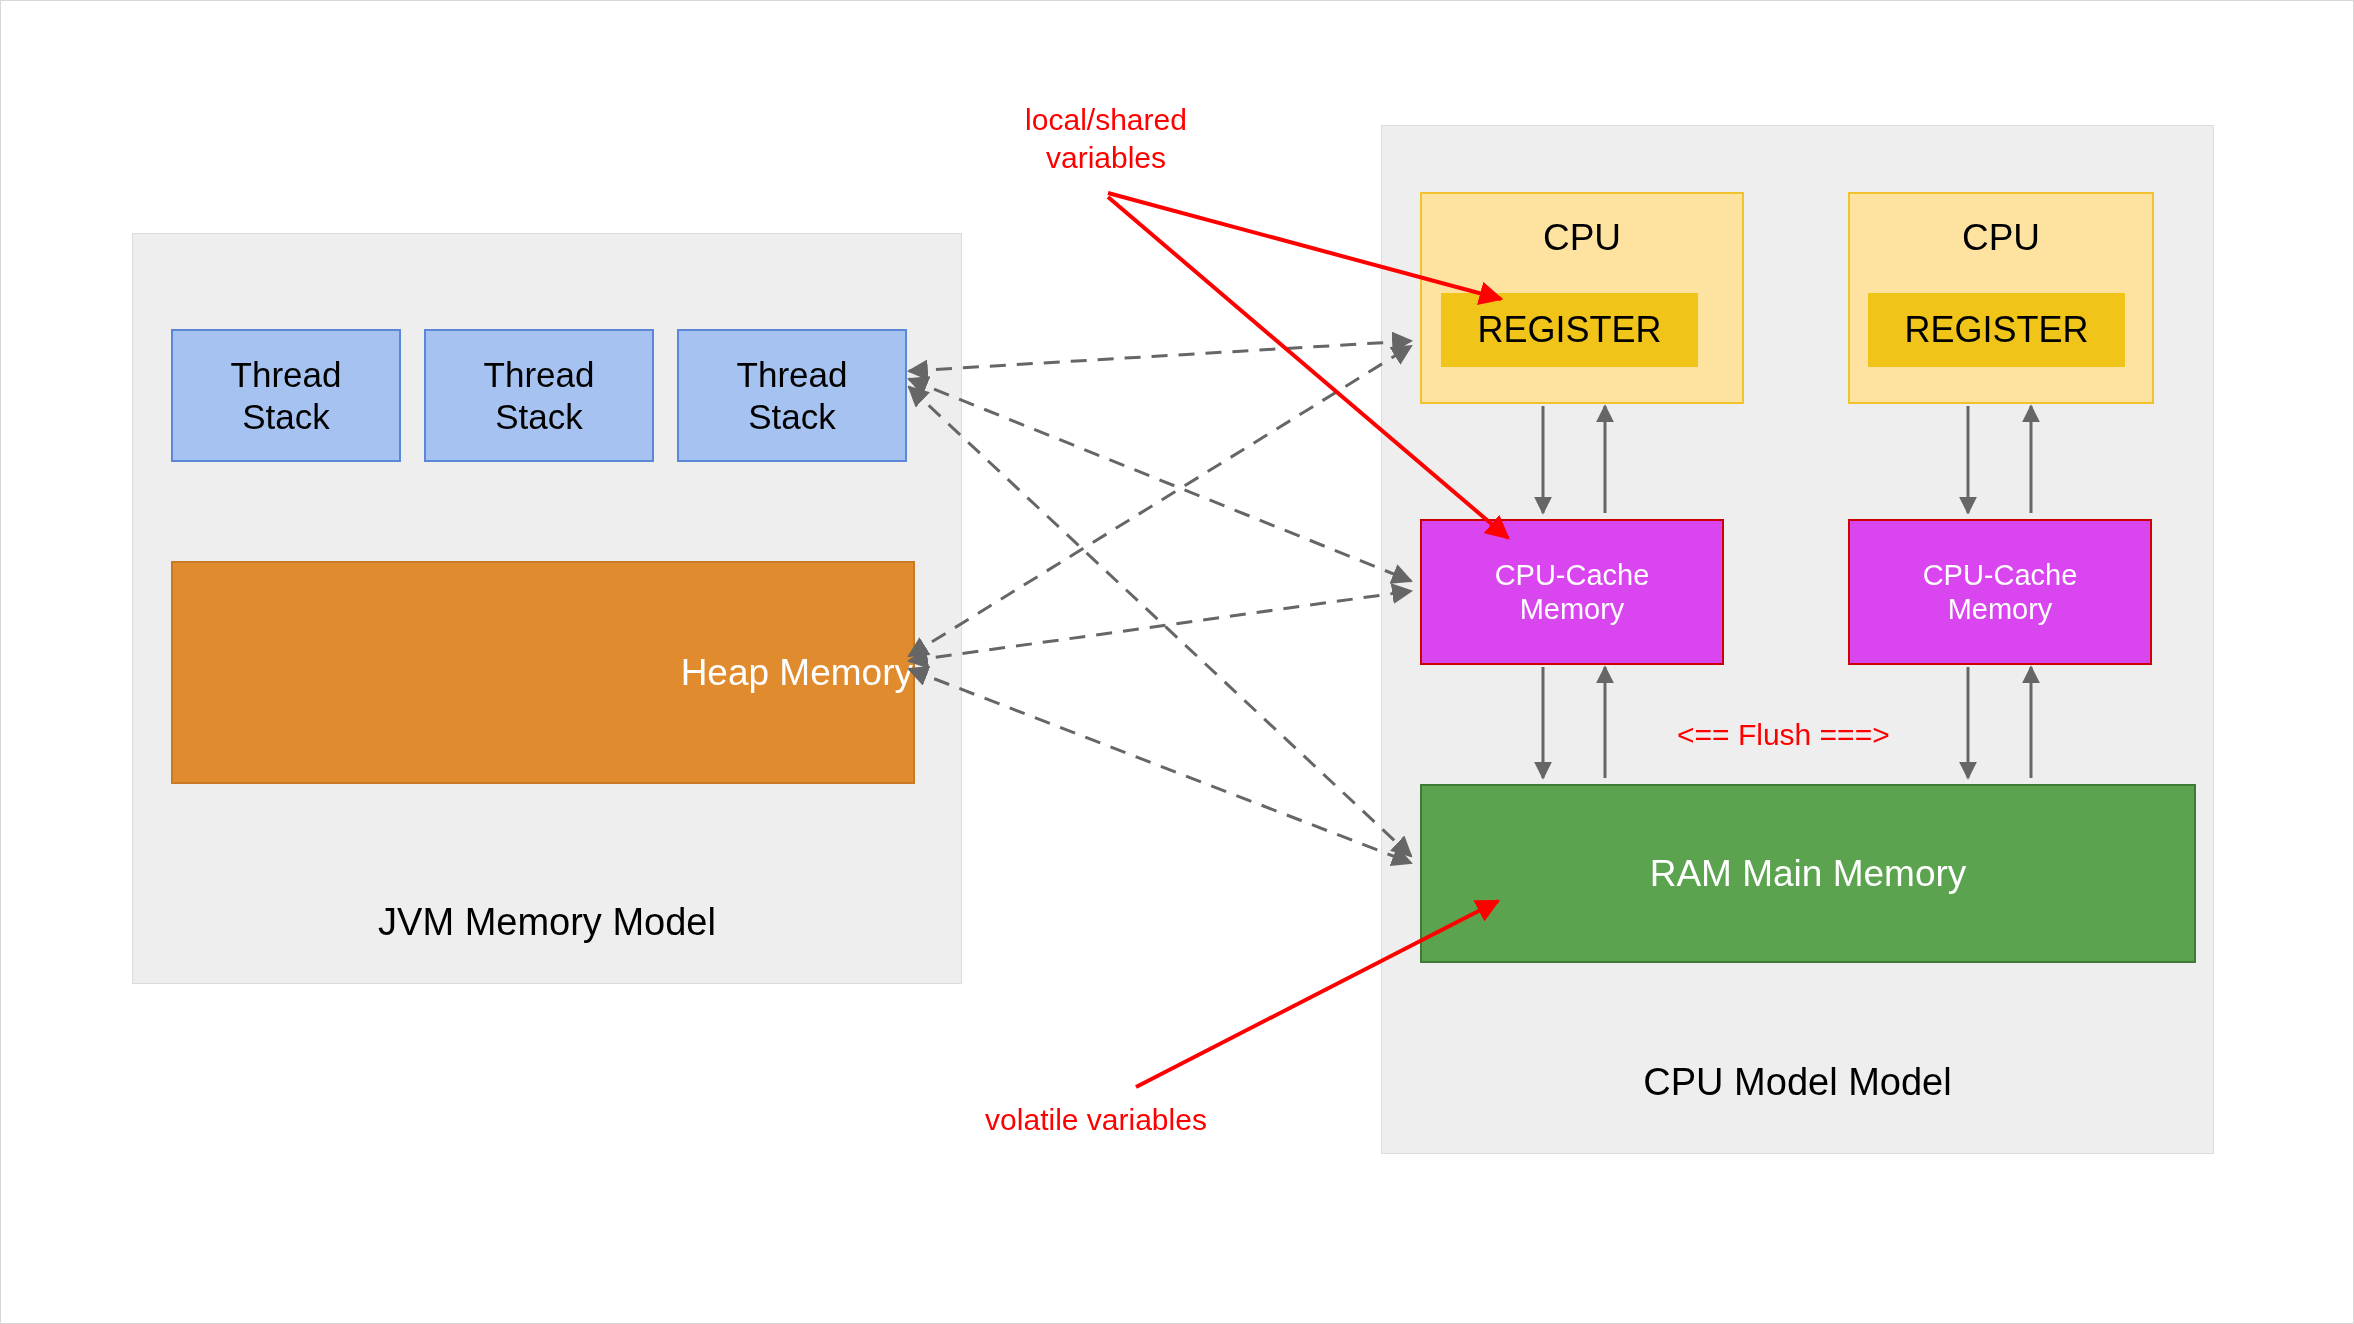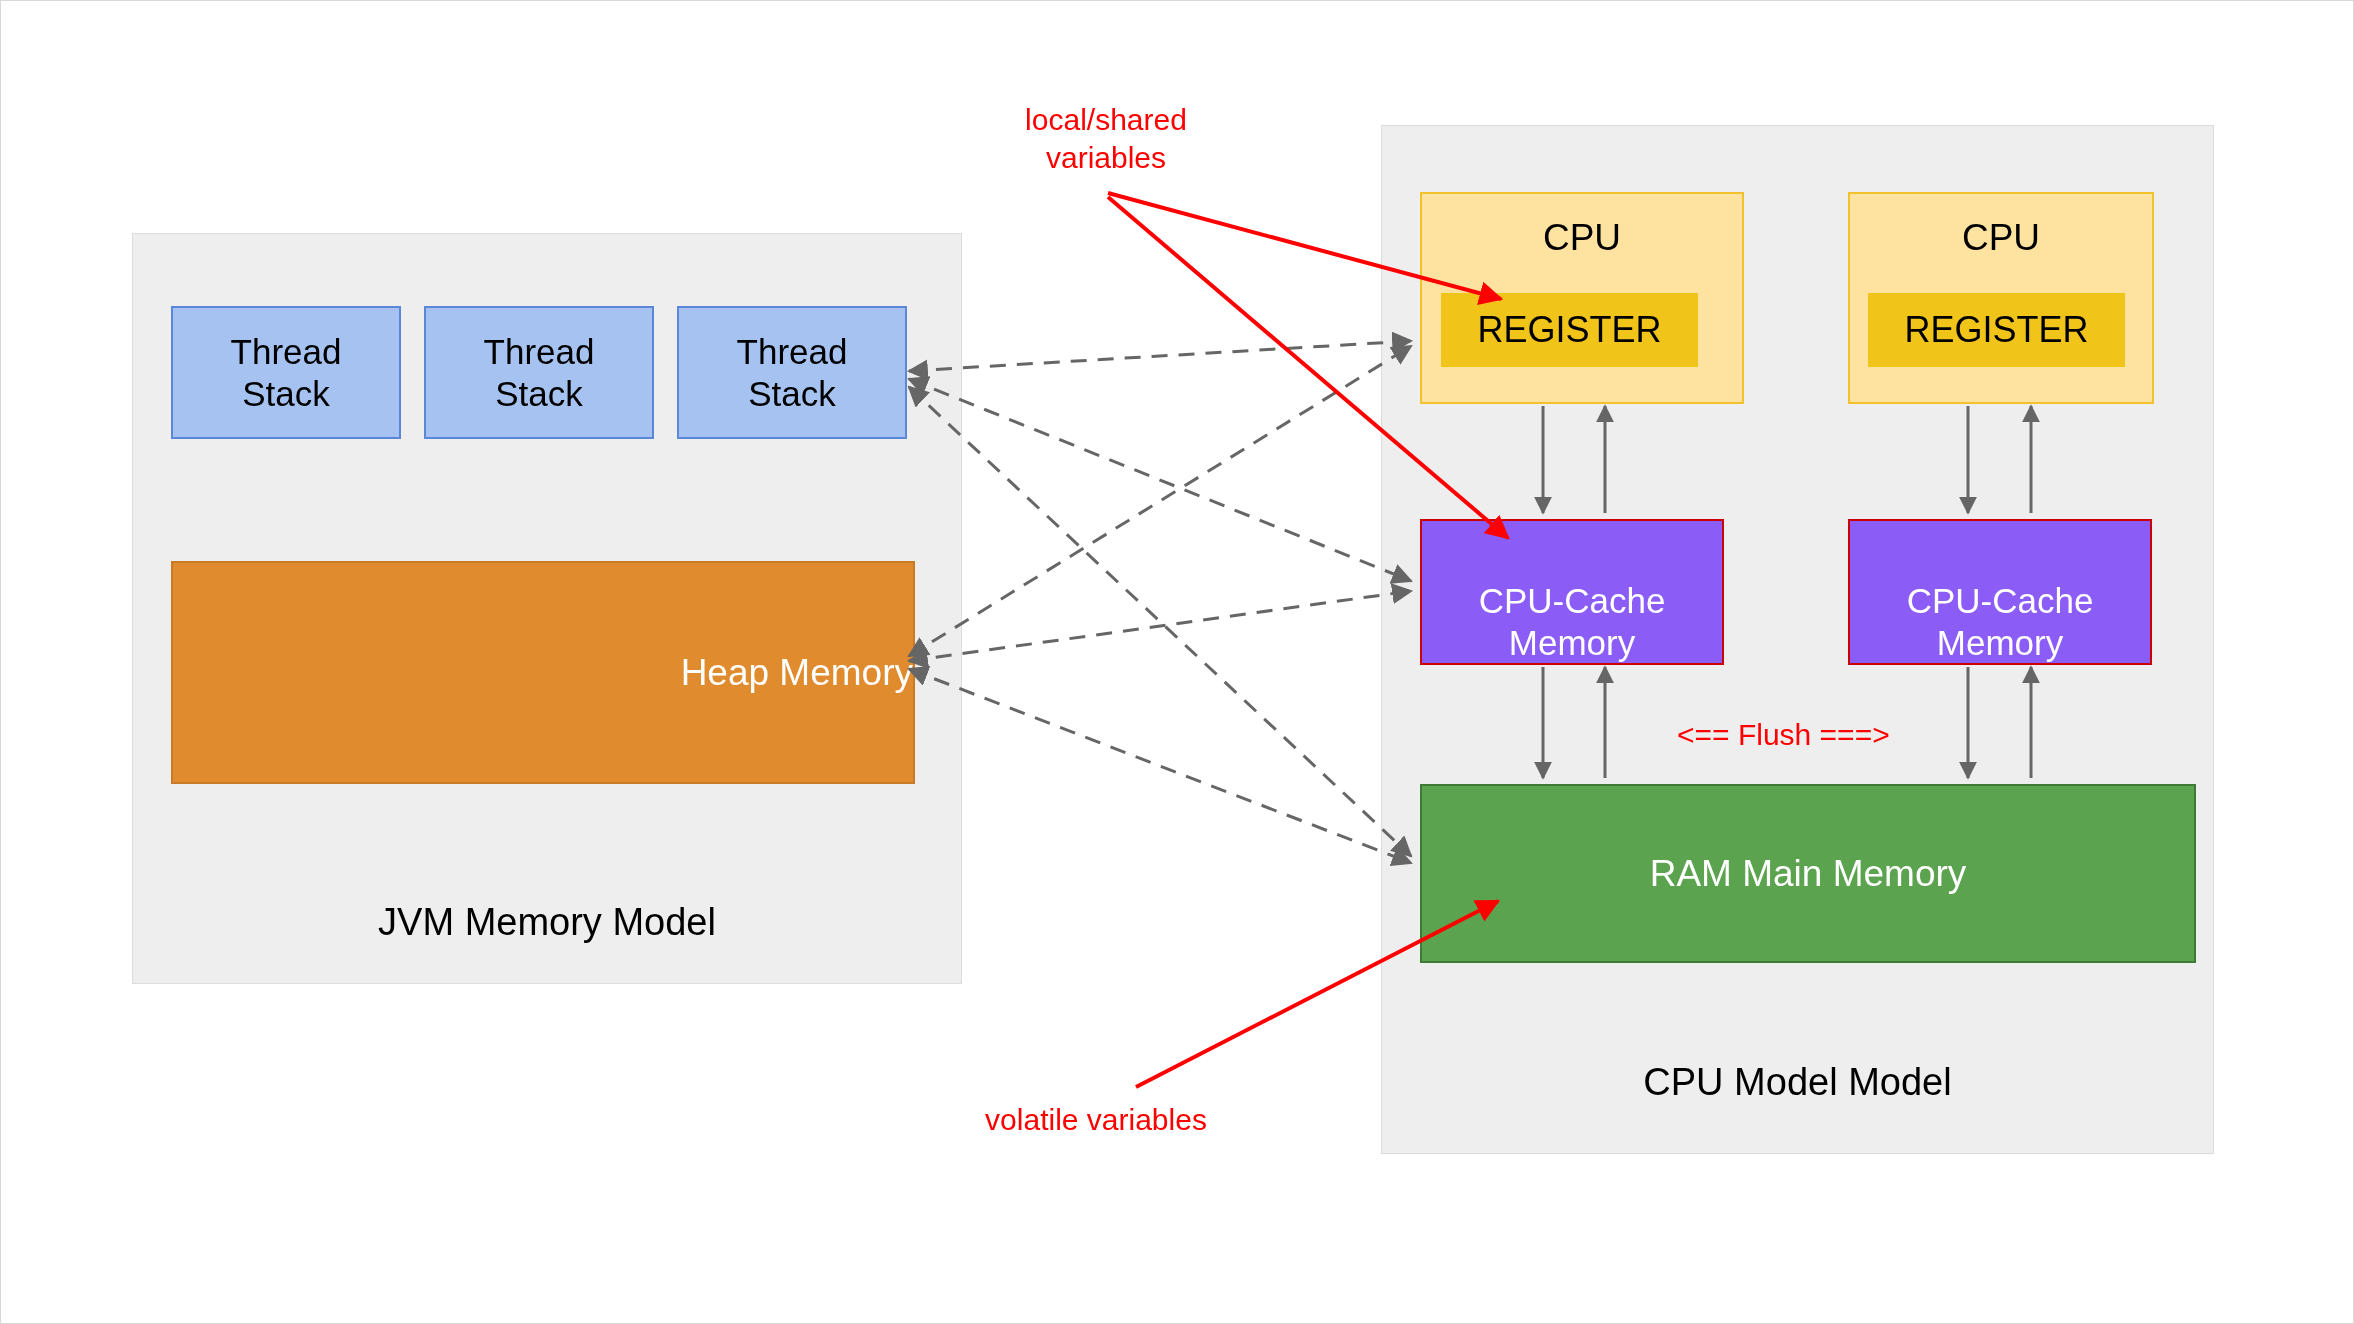--- a/index.html
+++ b/index.html
@@ -41,20 +41,21 @@
     justify-content: center;
     text-align: center;
     line-height: 1.18;
   }
 
   .thread-stack {
     background: #a5c2f0;
     border: 2px solid #5b87d8;
     color: #000000;
     font-size: 35px;
+    margin-top: 23px;
   }
   .heap {
     background: #e08b2e;
     border: 2px solid #c87a24;
     color: #ffffff;
     font-size: 37px;
   }
   .cpu {
     background: #fde2a0;
     border: 2px solid #f2c12e;
@@ -63,25 +64,24 @@
     align-items: flex-start;
     padding-top: 22px;
   }
   .register {
     background: #f0c419;
     border: none;
     color: #000000;
     font-size: 36px;
   }
   .cache {
-    background: #8b5cf6;
+    background: #d946ef;
     border: 2px solid #cc0000;
     color: #ffffff;
-    font-size: 35px;
-    align-items: flex-end;
+    font-size: 29px;
   }
   .ram {
     background: #5ba34e;
     border: 2px solid #3d7a33;
     color: #ffffff;
     font-size: 37px;
   }
 
   
   .annotation {

